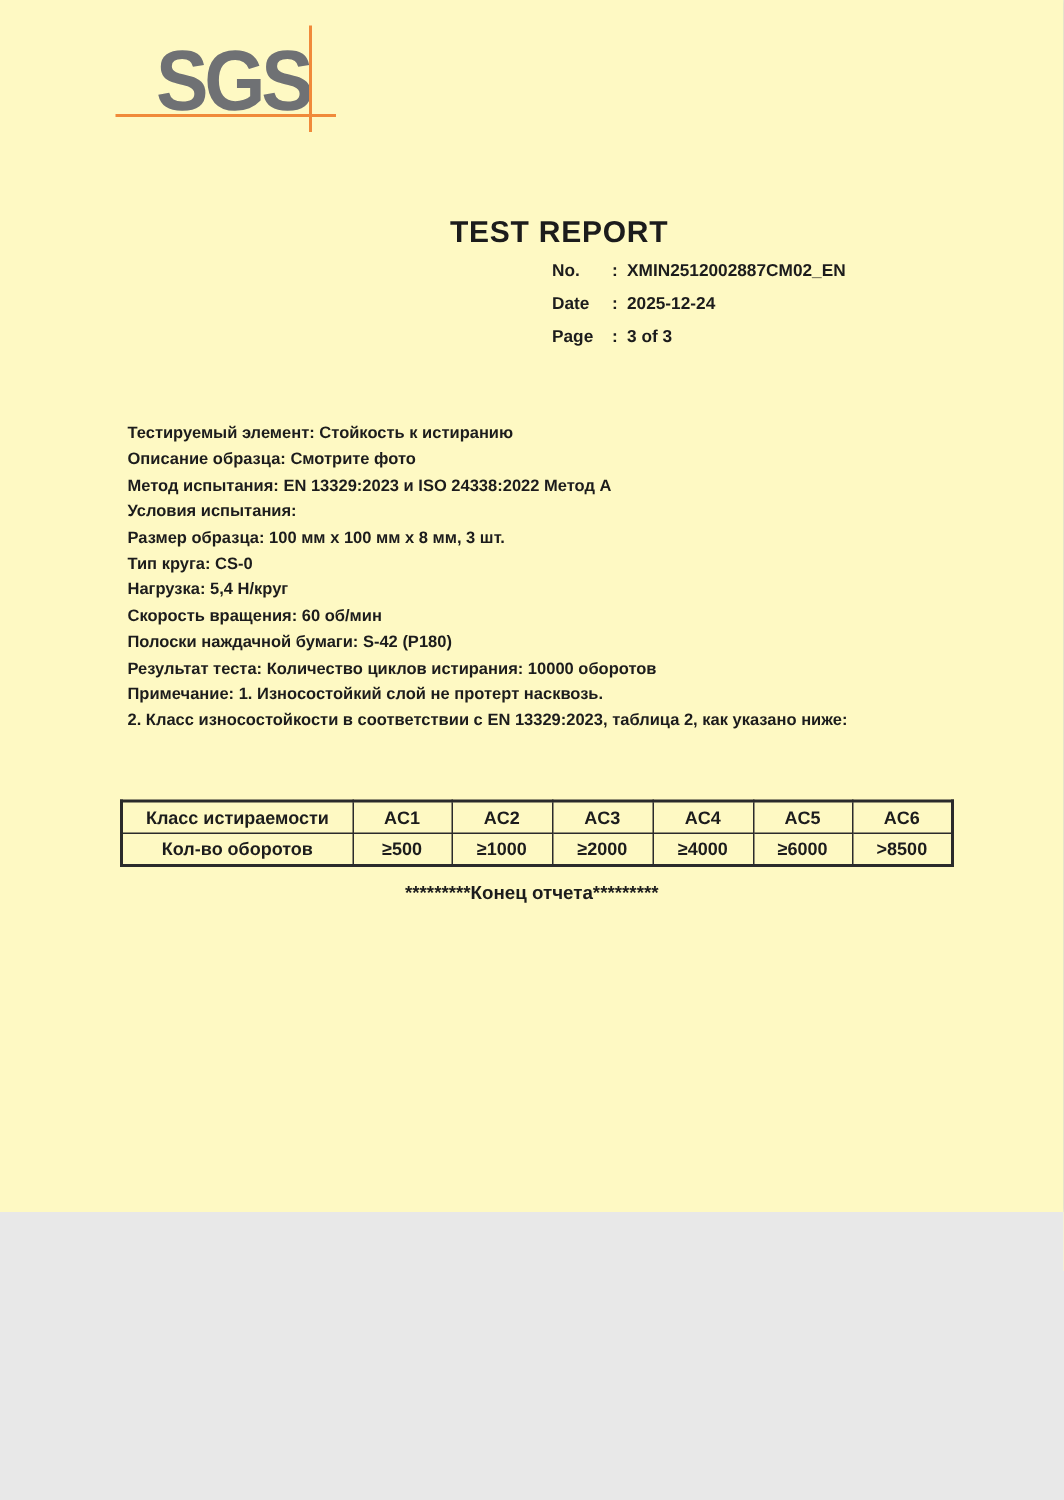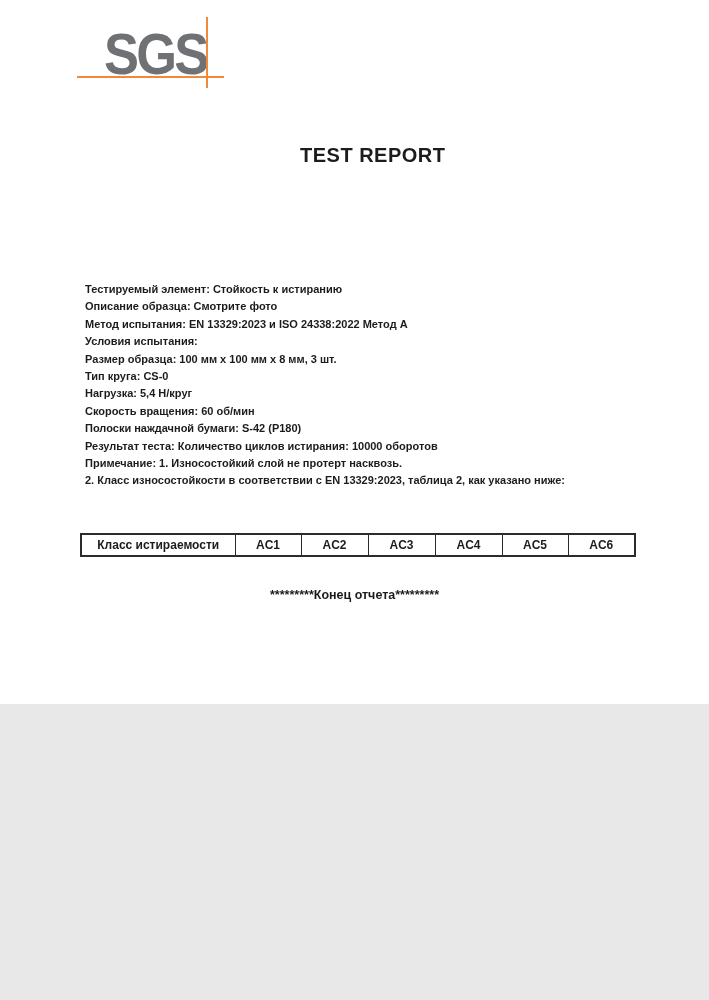--- a/index.html
+++ b/index.html
@@ -1,17 +1,17 @@
 <!DOCTYPE html>
 <html><head>
 <meta charset="utf-8">
 <style>
   html,body{margin:0;padding:0;background:#e8e8e8;}
   .page{
-    position:relative;width:709px;height:704px;background:#ffffff;overflow:hidden;
+    position:relative;width:709px;height:808px;background:#fef9c3;overflow:hidden;
     font-family:"Liberation Sans","DejaVu Sans",sans-serif;color:#1c1c1c;
     margin:0 auto;box-shadow:0 0 4px rgba(0,0,0,.25);
   }
   
   .logo-text{
     position:absolute;left:104px;top:26px;font-size:57px;font-weight:bold;
     color:#6f7174;letter-spacing:-3px;line-height:56px;
     transform:scaleX(.92);transform-origin:left top;
   }
   .crop-v{position:absolute;left:206px;top:17px;width:2px;height:71px;background:#f08a3a;}
@@ -65,20 +65,31 @@
 <body>
 
 <div class="page">
 
   <div class="logo-text">SGS</div>
   <div class="crop-v"></div>
   <div class="crop-h"></div>
 
   <div class="title">TEST REPORT</div>
 
+  <div class="meta">
+    <div class="meta-row">
+      <span class="meta-label">No.</span><span class="meta-colon">:</span><span>XMIN2512002887CM02_EN</span>
+    </div>
+    <div class="meta-row">
+      <span class="meta-label">Date</span><span class="meta-colon">:</span><span>2025-12-24</span>
+    </div>
+    <div class="meta-row">
+      <span class="meta-label">Page</span><span class="meta-colon">:</span><span>3 of 3</span>
+    </div>
+  </div>
 
   <div class="body-text">
     <div class="body-line">Тестируемый элемент: Стойкость к истиранию</div>
     <div class="body-line">Описание образца: Смотрите фото</div>
     <div class="body-line">Метод испытания: EN 13329:2023 и ISO 24338:2022 Метод А</div>
     <div class="body-line">Условия испытания:</div>
     <div class="body-line">Размер образца: 100 мм x 100 мм x 8 мм, 3 шт.</div>
     <div class="body-line">Тип круга: CS-0</div>
     <div class="body-line">Нагрузка: 5,4 Н/круг</div>
     <div class="body-line">Скорость вращения: 60 об/мин</div>
@@ -101,20 +112,29 @@
       </colgroup>
       <tbody>
           <tr>
         <td>Класс истираемости</td>
         <td>AC1</td>
         <td>AC2</td>
         <td>AC3</td>
         <td>AC4</td>
         <td>AC5</td>
         <td>AC6</td>
+      </tr>
+      <tr>
+        <td>Кол-во оборотов</td>
+        <td>≥500</td>
+        <td>≥1000</td>
+        <td>≥2000</td>
+        <td>≥4000</td>
+        <td>≥6000</td>
+        <td>&gt;8500</td>
       </tr>
     </tbody>
       </table>
   </div>
 
   <div class="end-line">*********Конец отчета*********</div>
 
   <svg class="stamp" viewBox="0 0 100 100">
     <circle cx="50" cy="50" r="46" fill="none" stroke="#dd3a28" stroke-width="4.2"></circle>
     <defs>

